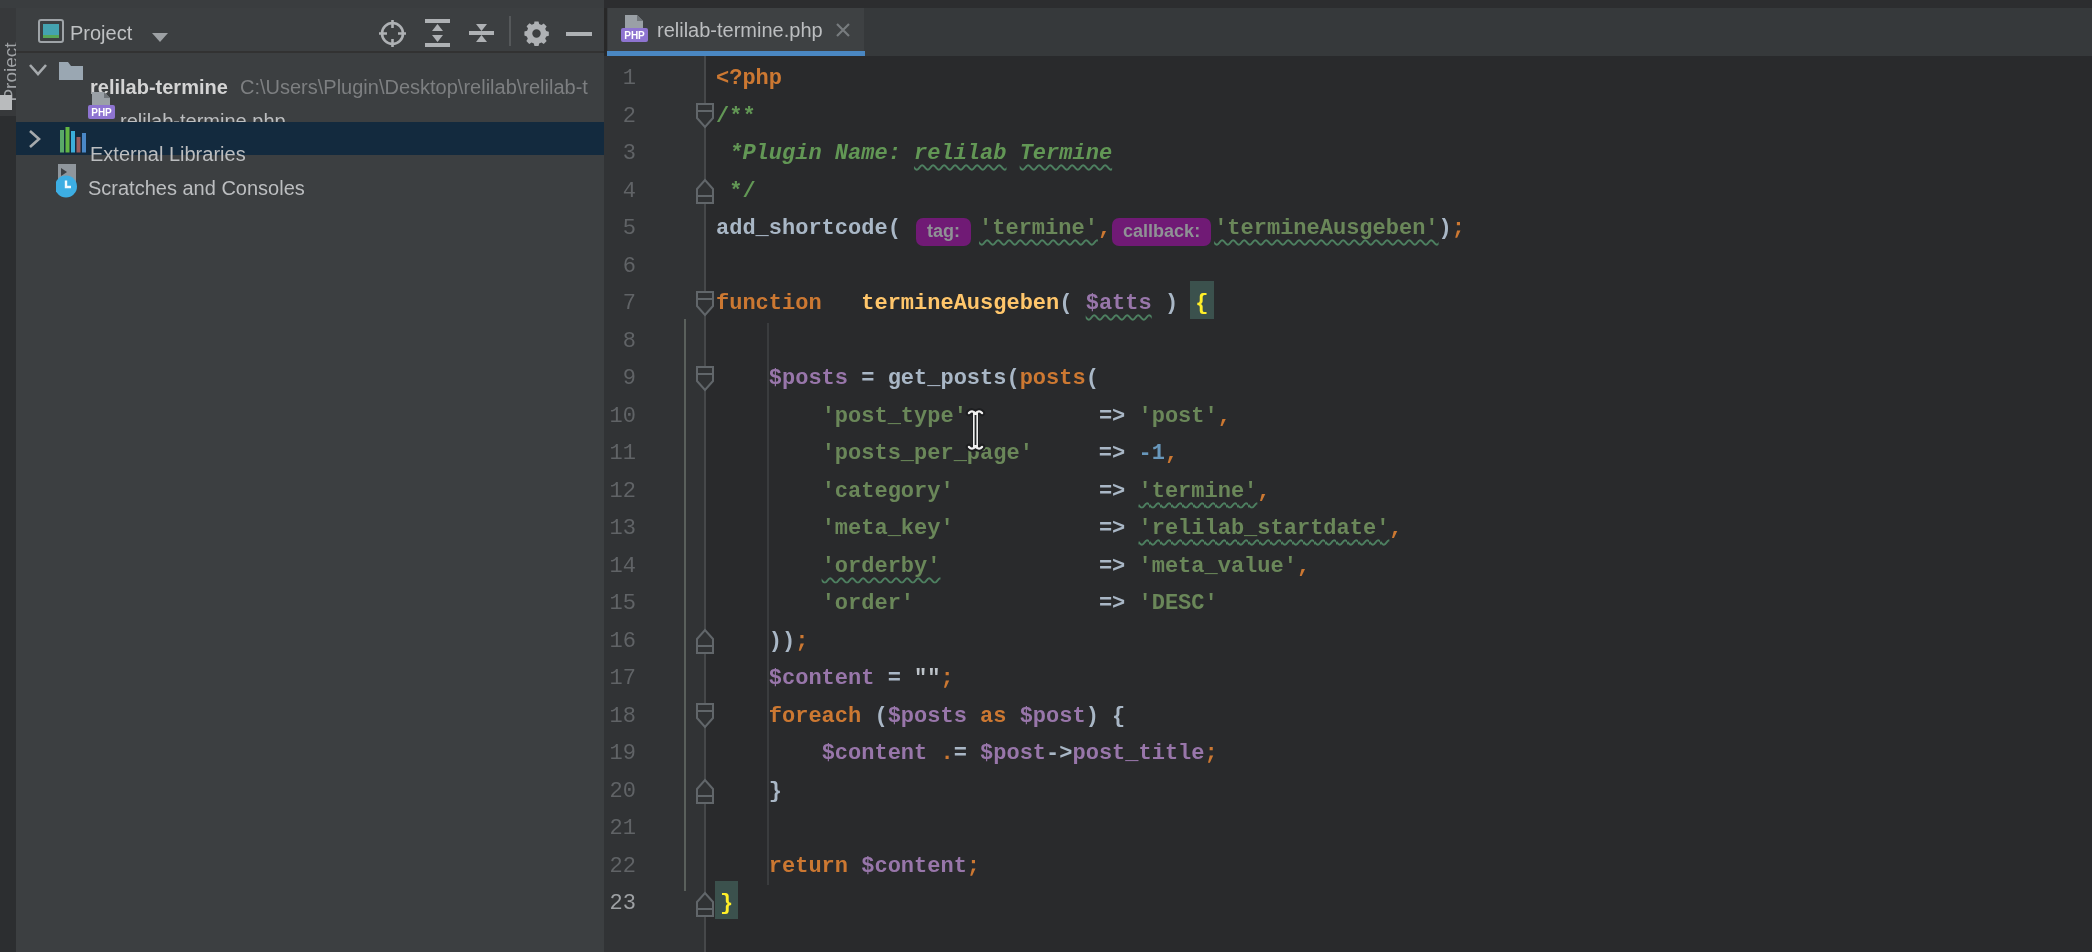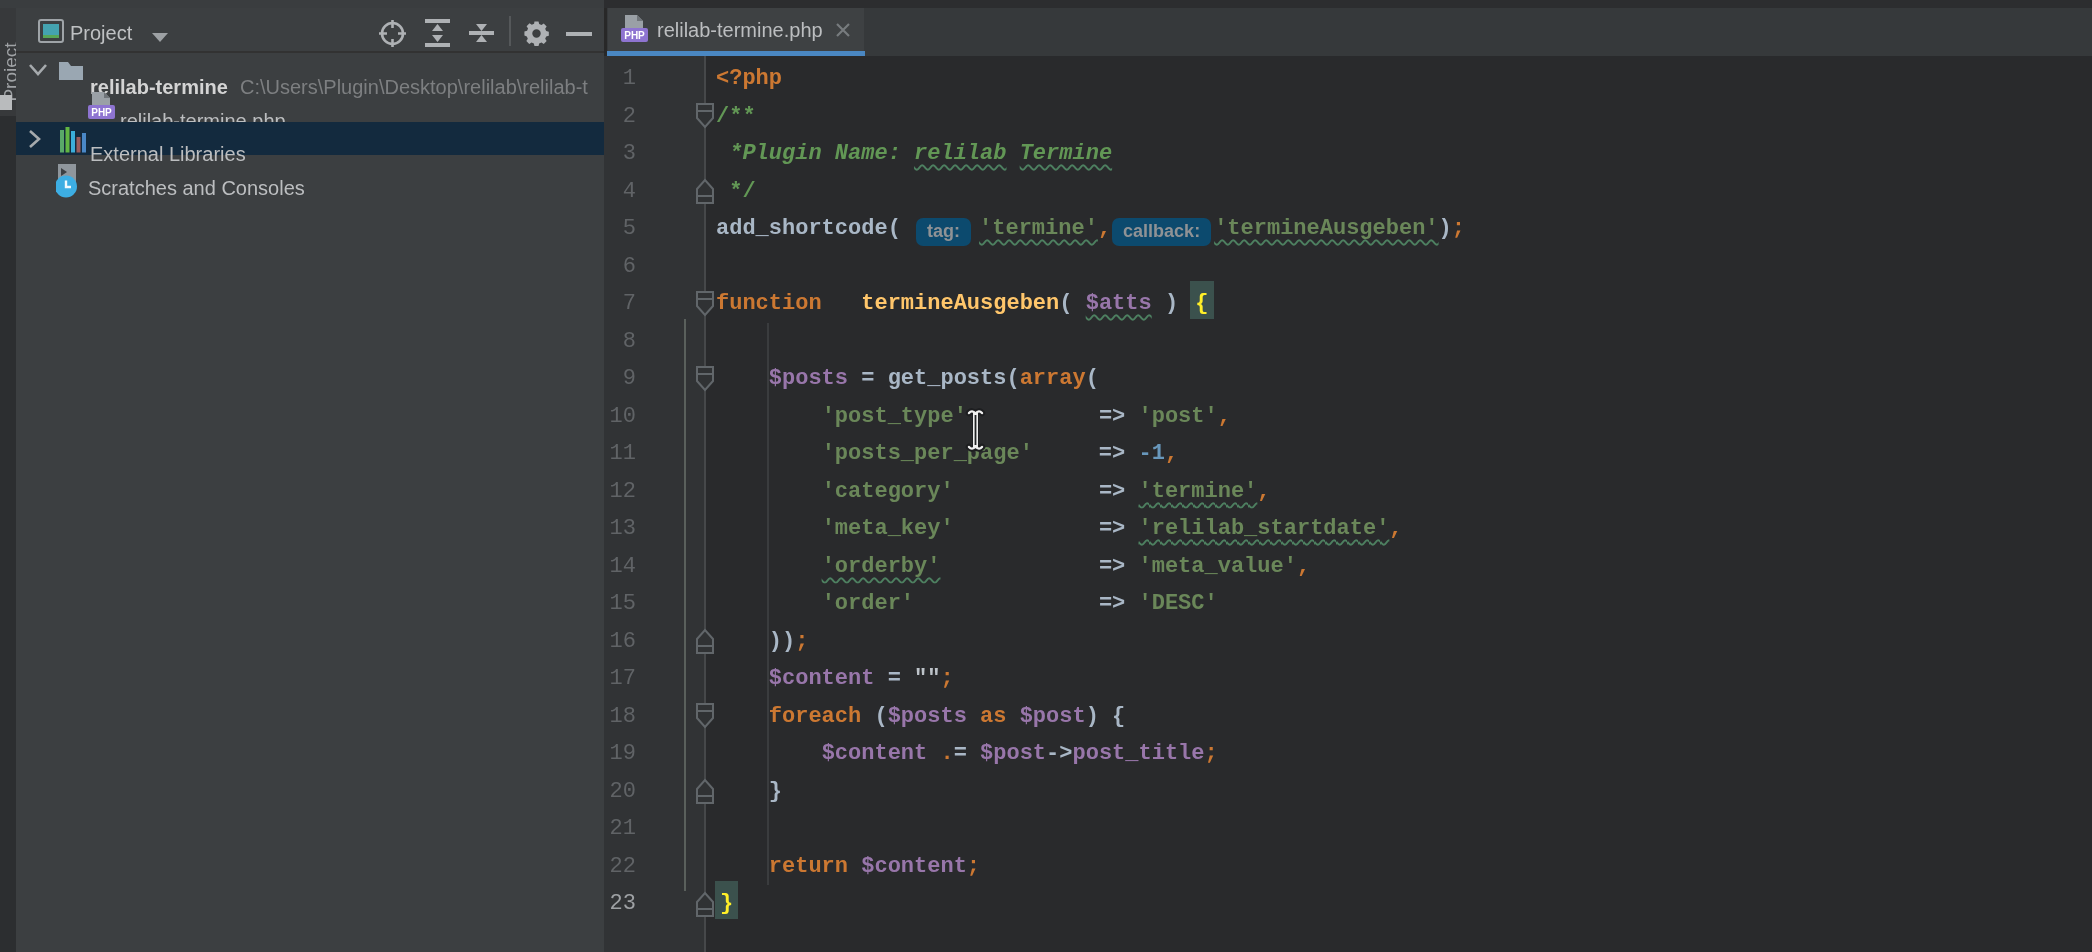--- a/index.html
+++ b/index.html
@@ -39,21 +39,21 @@
 .k { color:#cc7832; }
 .s { color:#6a8759; }
 .v { color:#9876aa; }
 .n { color:#6897bb; }
 .c { color:#629755; }
 .f { color:#ffc66b; }
 .it { font-style:italic; }
 .uw { text-decoration:underline; text-decoration-style:wavy; text-decoration-color:#4d8060; text-decoration-thickness:2px; text-underline-offset:5px; }
 .uy { text-decoration-style:wavy; text-decoration-color:#9f9a56; text-decoration-thickness:2px; text-underline-offset:5px; }
 .bm { color:#ffef28; background:#3b514d; padding:10px 5px 3px; margin:0 -5px; position:relative; left:4px; }
-.chip { display:inline-block; background:#0c4a6e; border-radius:7px; font-family:"Liberation Sans",sans-serif; font-size:18px; color:#8f9295; height:28px; line-height:27px; padding:0 11px; vertical-align:-3px; }
+.chip { display:inline-block; background:#701a75; border-radius:7px; font-family:"Liberation Sans",sans-serif; font-size:18px; color:#8f9295; height:28px; line-height:27px; padding:0 11px; vertical-align:-3px; }
 .ic { position:absolute; }
 </style>
 </head>
 <body>
 <div id="app">
 <div class="abs" id="topstrip"></div>
     <div class="abs" id="topstrip2"></div>
 <div class="abs" id="stripe">
       <div class="abs" id="stripebtn"></div>
       <div class="abs" id="stripetxt">Project</div>
@@ -158,21 +158,21 @@
 <div class="abs" id="lnums">1<br>2<br>3<br>4<br>5<br>6<br>7<br>8<br>9<br>10<br>11<br>12<br>13<br>14<br>15<br>16<br>17<br>18<br>19<br>20<br>21<br>22<br><span style="color:#9ea1a4">23</span></div>
 <div class="abs" id="code">
 <div><span class="k">&lt;?php</span></div>
 <div><span class="c">/**</span></div>
 <div><span class="c it"> *Plugin Name: <span class="uw">relilab</span> <span class="uw">Termine</span></span></div>
 <div><span class="c"> */</span></div>
 <div>add_shortcode( <span class="chip" style="margin-left:2px;margin-right:8px">tag:</span><span class="s uw">'termine'</span><span class="k">,</span><span class="chip" style="margin-left:1px;margin-right:3px">callback:</span><span class="s uw">'termineAusgeben'</span>)<span class="k">;</span></div>
 <div> </div>
 <div><span class="k">function</span>   <span class="f uy">termineAusgeben</span>( <span class="v uw">$atts</span> ) <span class="bm">{</span></div>
 <div> </div>
-<div>    <span class="v">$posts</span> = get_posts(<span class="k">array</span>(</div>
+<div>    <span class="v">$posts</span> = get_posts(<span class="k">posts</span>(</div>
 <div>        <span class="s">'post_type'</span>          =&gt; <span class="s">'post'</span><span class="k">,</span></div>
 <div>        <span class="s">'posts_per_page'</span>     =&gt; <span class="n">-1</span><span class="k">,</span></div>
 <div>        <span class="s">'category'</span>           =&gt; <span class="s uw">'termine'</span><span class="k">,</span></div>
 <div>        <span class="s">'meta_key'</span>           =&gt; <span class="s uw">'relilab_startdate'</span><span class="k">,</span></div>
 <div>        <span class="s uw">'orderby'</span>            =&gt; <span class="s">'meta_value'</span><span class="k">,</span></div>
 <div>        <span class="s">'order'</span>              =&gt; <span class="s">'DESC'</span></div>
 <div>    ))<span class="k">;</span></div>
 <div>    <span class="v">$content</span> = <span style="color:#bdc3c9">""</span><span class="k">;</span></div>
 <div>    <span class="k">foreach</span> (<span class="v">$posts</span> <span class="k">as</span> <span class="v">$post</span>) {</div>
 <div>        <span class="v">$content</span> <span class="k">.</span>= <span class="v">$post</span>-&gt;<span class="v">post_title</span><span class="k">;</span></div>

